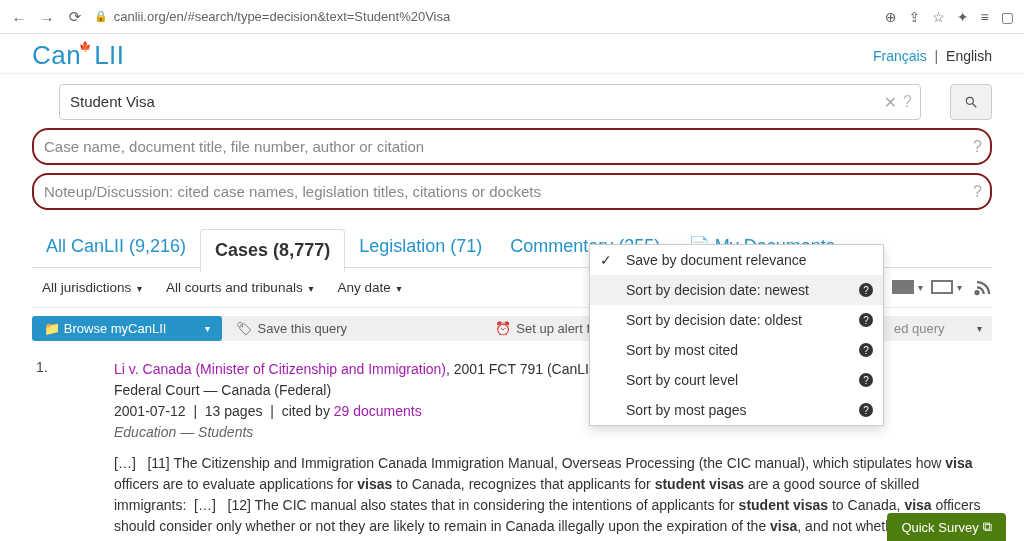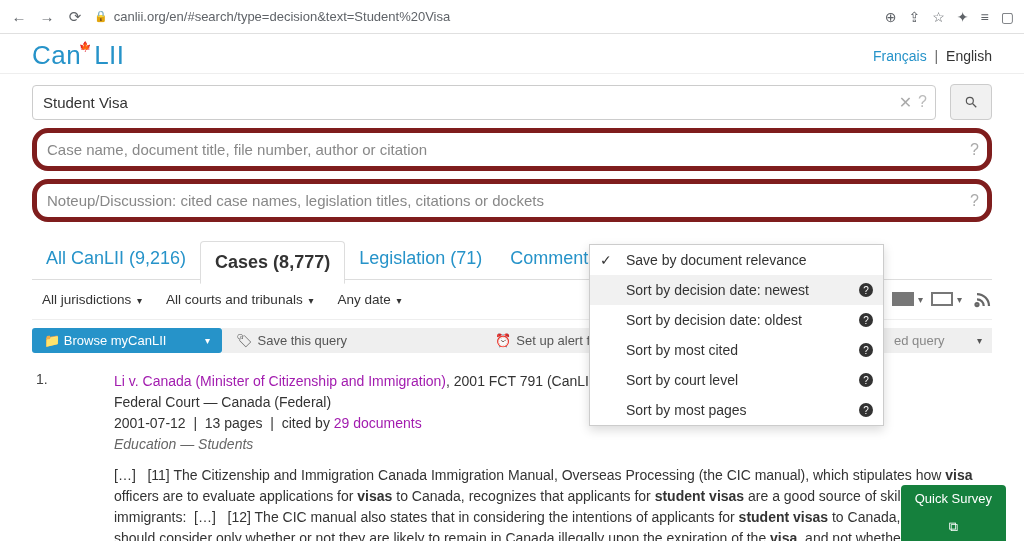--- a/index.html
+++ b/index.html
@@ -10,26 +10,26 @@
   .addr .lock { font-size:11px; }
   .chrome-right { display:flex; gap:12px; align-items:center; color:#5f6368; font-size:14px; }
   .logo-row { display:flex; align-items:center; justify-content:space-between; padding:6px 32px 2px 32px; border-bottom:1px solid #eee; }
   .logo { font-size:26px; color:#2693c9; font-weight:400; letter-spacing:0.5px; }
   .logo .leaf { color:#d52b1e; font-size:10px; position:relative; top:-14px; left:-2px; }
   .lang-links { font-size:14px; }
   .lang-links a { color:#2693c9; text-decoration:none; }
   .lang-links .sep { color:#666; margin:0 4px; }
   .lang-links .en { color:#333; }
   .container { padding:10px 32px 0 32px; }
-  .search-row { display:flex; gap:14px; align-items:center; margin-bottom:8px; }
+  .search-row { display:flex; gap:29px; margin-bottom:8px;margin-left:27px; }
   .search-box { position:relative; flex:1; border:1px solid #ccc; border-radius:4px; padding:8px 60px 8px 10px; color:#333; font-size:15px; }
   .placeholder { color:#888; }
   .box-icons { position:absolute; right:8px; top:50%; transform:translateY(-50%); display:flex; gap:6px; color:#aaa; font-size:16px; }
   .search-btn { background:#f1f1f1; border:1px solid #ccc; border-radius:4px; width:42px; height:36px; display:flex; align-items:center; justify-content:center; cursor:pointer; color:#555; font-size:15px; }
-  .secondary-box { position:relative; border:5px solid #7f1d1d; border-radius:16px; padding:8px 30px 8px 10px; color:#888; font-size:15px; margin-bottom:8px; }
+  .secondary-box { position:relative; border:2px solid #7f1d1d; border-radius:16px; padding:8px 30px 8px 10px; color:#888; font-size:15px; margin-bottom:8px; }
   .tabs { display:flex; align-items:flex-end; border-bottom:1px solid #ddd; margin-top:14px; }
   .tab { padding:10px 14px; color:#2693c9; cursor:pointer; font-size:18px; }
   .tab.active { border:1px solid #ddd; border-bottom:1px solid #fff; border-radius:4px 4px 0 0; color:#333; font-weight:600; background:#fff; position:relative; top:5px; }
   .tab .doc-ico { color:#2693c9; margin-right:4px; }
   .filter-row { display:flex; align-items:center; padding:10px 0 10px 10px; border-bottom:1px solid #eee; font-size:13.5px; }
   .filter { color:#333; margin-right:24px; cursor:pointer; }
   .filter .caret, .relevance .caret { font-size:10px; margin-left:2px; display:inline-block; }
   .spacer { flex:1; }
   .relevance { color:#333; cursor:pointer; margin-right:10px; }
   .view-icons { display:flex; gap:2px; align-items:center; color:#666; }
@@ -49,21 +49,21 @@
   .dd-item .q-badge { position:absolute; right:10px; top:8px; background:#333; color:#fff; border-radius:50%; width:14px; height:14px; font-size:10px; display:flex; align-items:center; justify-content:center; }
   .results { margin-top:18px; padding-bottom:40px; }
   .result { display:flex; gap:10px; }
   .result .num { width:72px; color:#444; font-size:14px; padding-left:4px; }
   .result .body { flex:1; font-size:14px; line-height:1.5; }
   .result .body a { color:#a21caf; text-decoration:none; }
   .meta-line { color:#333; }
   .meta-line.italic { font-style:italic; color:#666; }
   .snippet { margin-top:10px; color:#333; }
   .snippet b { font-weight:700; }
-  .survey { position:fixed; bottom:0; right:18px; background:#15803d; color:#fff; padding:6px 14px; border-radius:4px 4px 0 0; font-size:13px; display:flex; align-items:center; gap:13px; cursor:pointer;flex-direction:column; }
+  .survey { position:fixed; bottom:0; right:18px; background:#4d7c0f; color:#fff; padding:6px 14px; border-radius:4px 4px 0 0; font-size:13px; display:flex; align-items:center; gap:4px; cursor:pointer; }
   svg.ico { width:14px; height:14px; vertical-align:middle; }
 </style>
 </head>
 <body>
 
 <div class="chrome-bar">
   <span class="nav-ico">←</span>
   <span class="nav-ico">→</span>
   <span class="nav-ico">⟳</span>
   <div class="addr">

